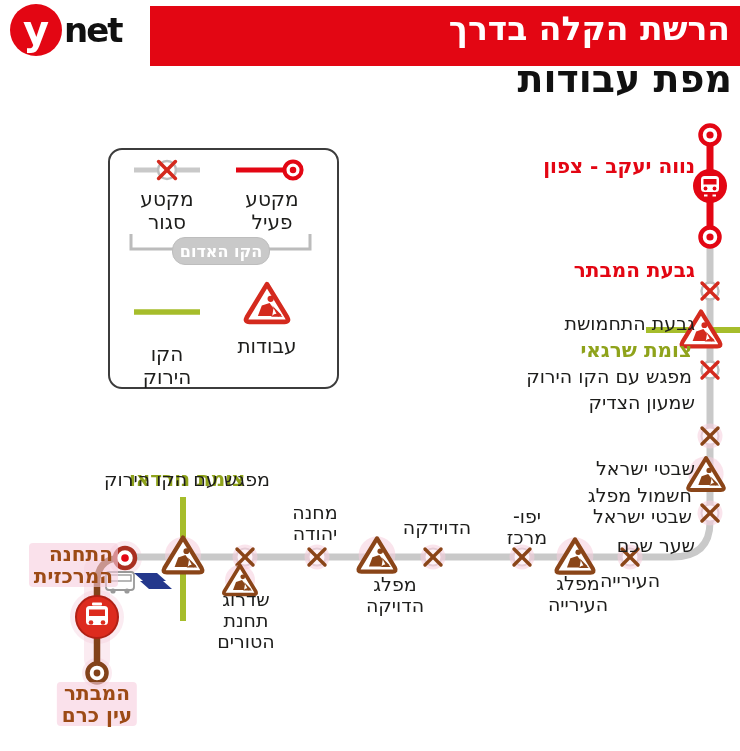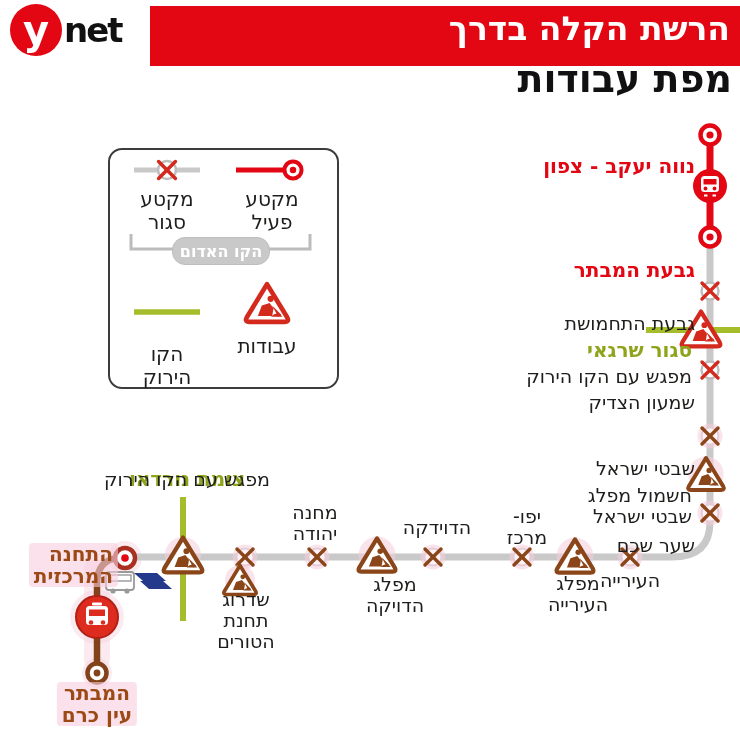--- a/index.html
+++ b/index.html
@@ -224,21 +224,21 @@
   <div class="lbl ctr leg-t" style="left:167px;top:188px;">מקטע
 סגור</div>
   <div class="lbl ctr leg-t" style="left:267px;top:335px;">עבודות</div>
   <div class="lbl ctr leg-t" style="left:167px;top:330px;margin-top:13px;">הקו
 הירוק</div>
 
   <div class="lbl ral red-t" style="right:45px;top:122px;">נווה יעקב - צפון</div>
   <div class="lbl ral red-t" style="right:45px;top:226px;">גבעת המבתר</div>
 
   <div class="lbl ral" style="right:45px;top:280px;">גבעת התחמושת</div>
-  <div class="lbl ral green-t" style="right:48px;top:306px;">סגור שרגאי</div>
+  <div class="lbl ral green-t" style="right:48px;top:306px;">צומת שרגאי</div>
   <div class="lbl ral" style="right:48px;top:333px;">מפגש עם הקו הירוק</div>
   <div class="lbl ral" style="right:45px;top:359px;">שמעון הצדיק</div>
   <div class="lbl ral" style="right:45px;top:425px;">שבטי ישראל</div>
   <div class="lbl ral" style="right:48px;top:452px;">חשמול מפלג
 שבטי ישראל</div>
   <div class="lbl ral" style="right:45px;top:502px;">שער שכם</div>
 
   <div class="lbl ctr" style="left:630px;top:570px;">העירייה</div>
   <div class="lbl ctr" style="left:578px;top:573px;">מפלג
 העירייה</div>

